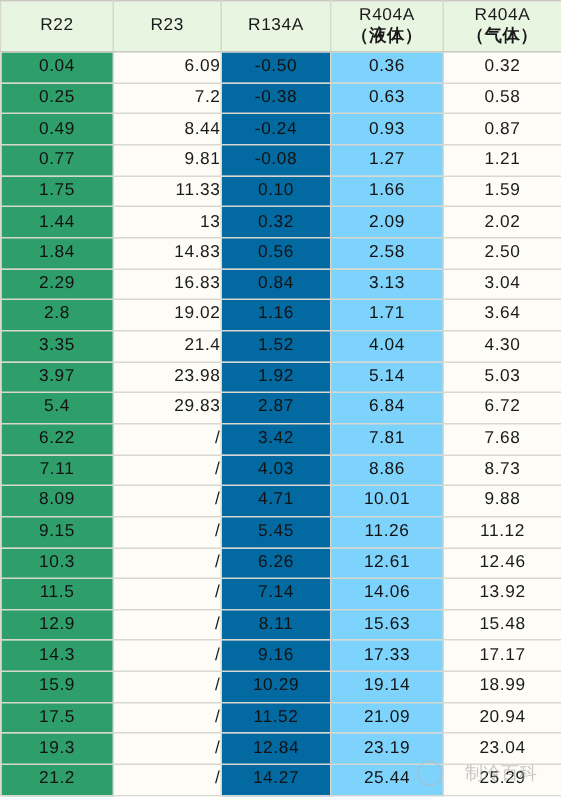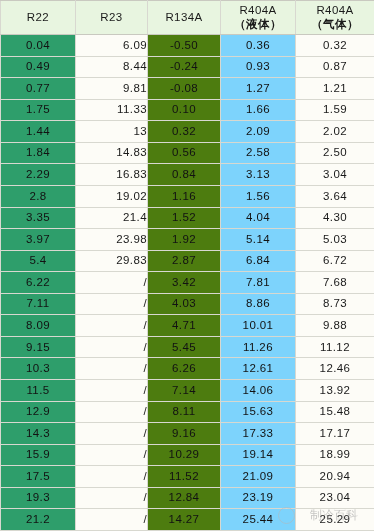--- a/index.html
+++ b/index.html
@@ -50,21 +50,21 @@
 
   td.col-r22 {
     background: #2e9e6b;
     color: #121212;
   }
   td.col-r23 {
     background: #fdfcf7;
     text-align: right;
   }
   td.col-r134a {
-    background: #4d7c0f;
+    background: #0369a1;
     color: #121212;
   }
   td.col-r404liq {
     background: #7dd3fc;
     color: #121212;
   }
   td.col-r404gas {
     background: #fdfcf7;
   }
   #watermark {
@@ -129,20 +129,27 @@
   </thead>
   <tbody id="table-body">
       <tr>
         <td class="col-r22">0.04</td>
         <td class="col-r23">6.09</td>
         <td class="col-r134a">-0.50</td>
         <td class="col-r404liq">0.36</td>
         <td class="col-r404gas">0.32</td>
       </tr>
       <tr>
+        <td class="col-r22">0.25</td>
+        <td class="col-r23">7.2</td>
+        <td class="col-r134a">-0.38</td>
+        <td class="col-r404liq">0.63</td>
+        <td class="col-r404gas">0.58</td>
+      </tr>
+      <tr>
         <td class="col-r22">0.49</td>
         <td class="col-r23">8.44</td>
         <td class="col-r134a">-0.24</td>
         <td class="col-r404liq">0.93</td>
         <td class="col-r404gas">0.87</td>
       </tr>
       <tr>
         <td class="col-r22">0.77</td>
         <td class="col-r23">9.81</td>
         <td class="col-r134a">-0.08</td>
@@ -174,21 +181,21 @@
         <td class="col-r22">2.29</td>
         <td class="col-r23">16.83</td>
         <td class="col-r134a">0.84</td>
         <td class="col-r404liq">3.13</td>
         <td class="col-r404gas">3.04</td>
       </tr>
       <tr>
         <td class="col-r22">2.8</td>
         <td class="col-r23">19.02</td>
         <td class="col-r134a">1.16</td>
-        <td class="col-r404liq">1.56</td>
+        <td class="col-r404liq">1.71</td>
         <td class="col-r404gas">3.64</td>
       </tr>
       <tr>
         <td class="col-r22">3.35</td>
         <td class="col-r23">21.4</td>
         <td class="col-r134a">1.52</td>
         <td class="col-r404liq">4.04</td>
         <td class="col-r404gas">4.30</td>
       </tr>
       <tr>

